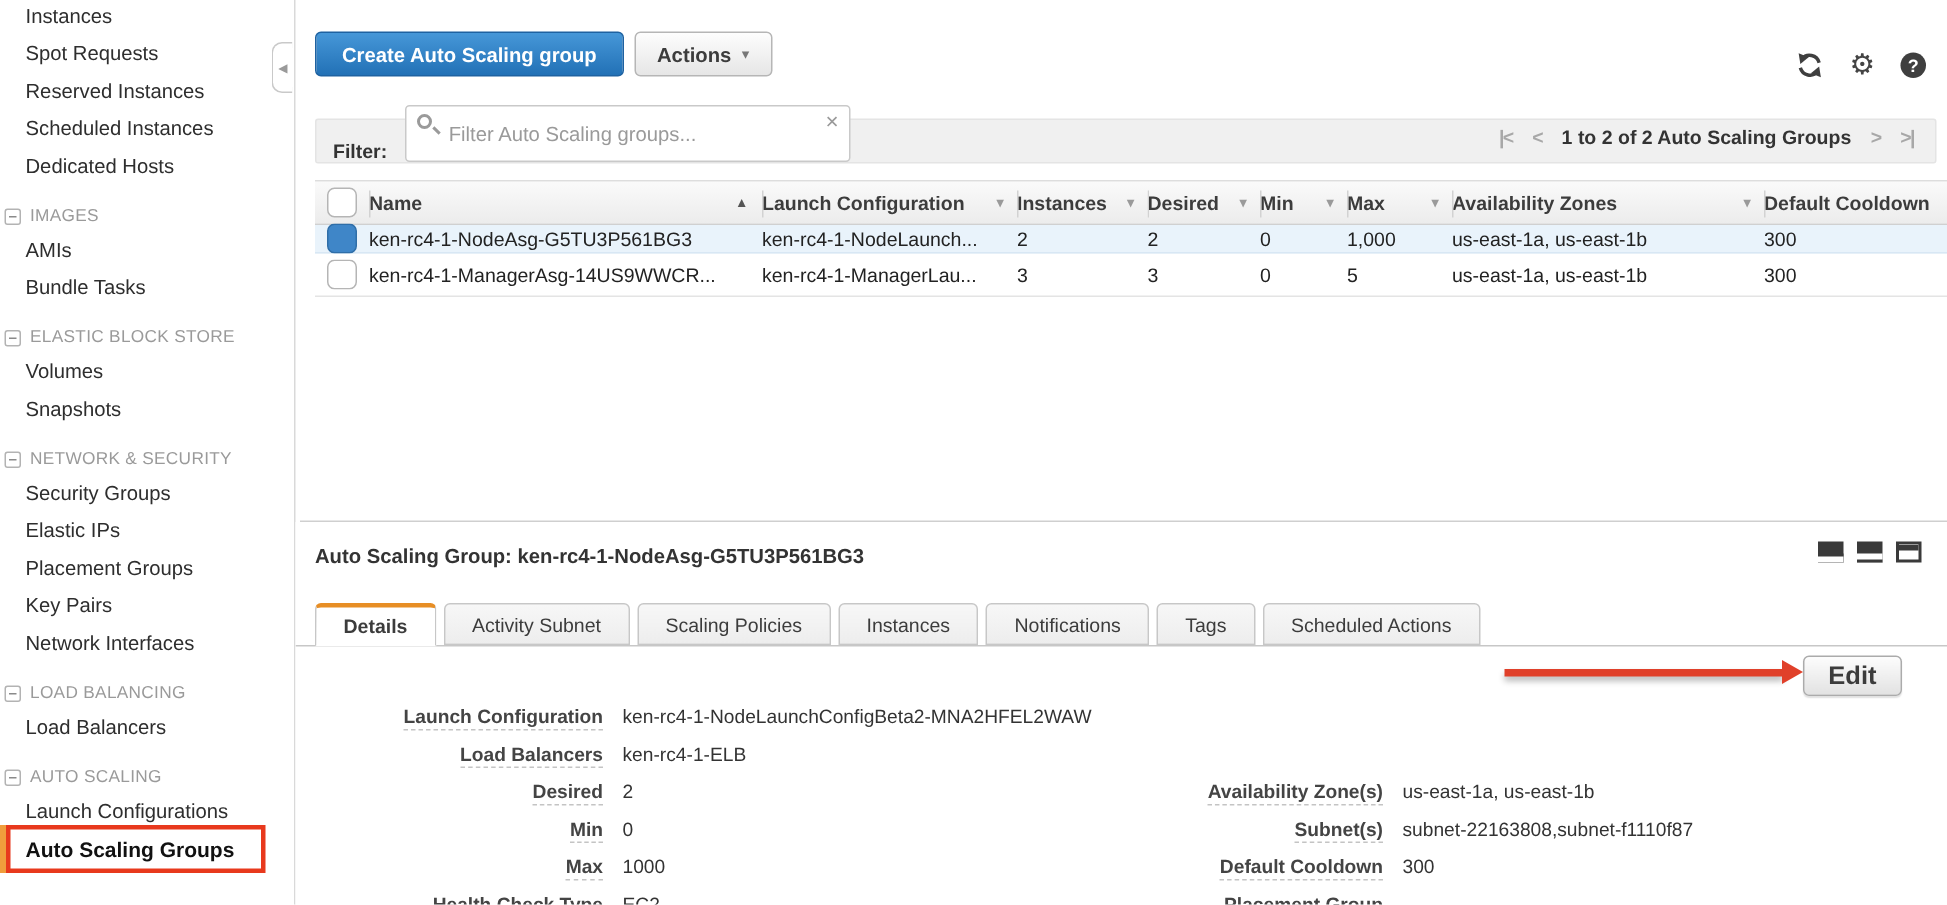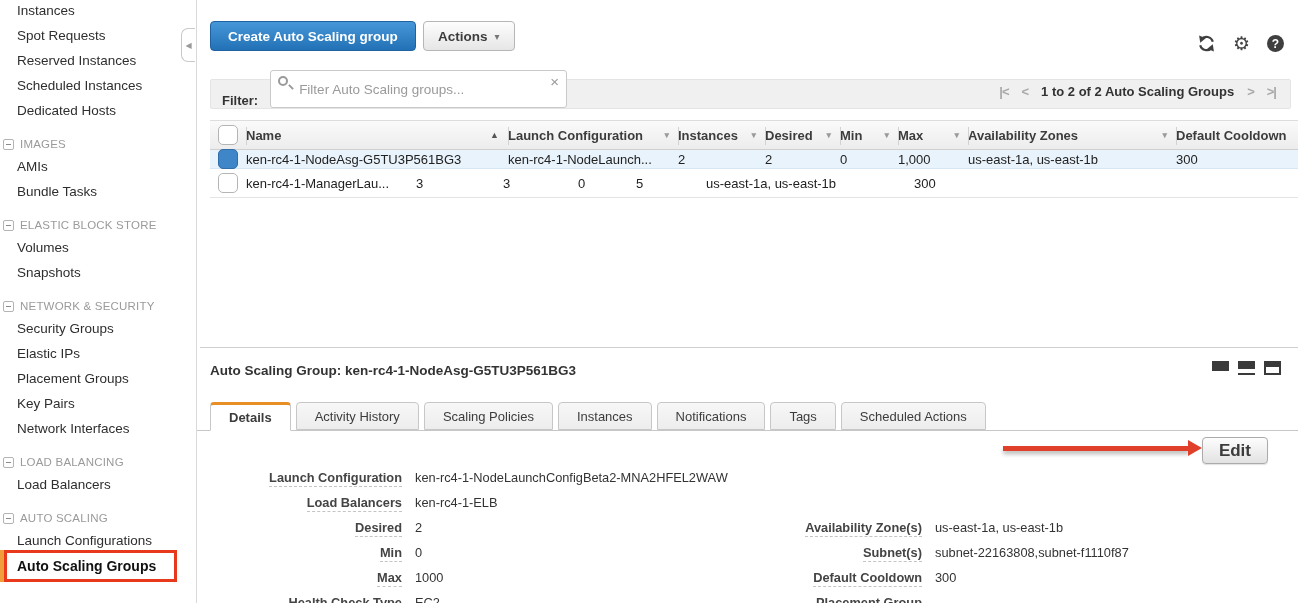--- a/index.html
+++ b/index.html
@@ -295,20 +295,21 @@
       <div class="gc gc-min">0</div>
       <div class="gc gc-max">1,000</div>
       <div class="gc gc-az">us-east-1a, us-east-1b</div>
       <div class="gc gc-cool">300</div>
     </div>
 
     <div class="g-row data-row" style="height:29px;">
       <div class="gc gc-cb">
           <span class="cb"></span>
         </div>
+      <div class="gc gc-name">ken-rc4-1-ManagerAsg-14US9WWCR...</div>
       <div class="gc gc-lc">ken-rc4-1-ManagerLau...</div>
       <div class="gc gc-inst">3</div>
       <div class="gc gc-des">3</div>
       <div class="gc gc-min">0</div>
       <div class="gc gc-max">5</div>
       <div class="gc gc-az">us-east-1a, us-east-1b</div>
       <div class="gc gc-cool">300</div>
     </div>
   </div>
 
@@ -323,21 +324,21 @@
     <div class="d-title">Auto Scaling Group: ken-rc4-1-NodeAsg-G5TU3P561BG3</div>
 
     <div class="layout-icons">
       <span class="lay-ic l1"></span>
       <span class="lay-ic l2"></span>
       <span class="lay-ic l3"></span>
     </div>
 
     <div class="tabs">
       <div class="tab active">Details</div>
-      <div class="tab">Activity History</div>
+      <div class="tab">Activity Subnet</div>
       <div class="tab">Scaling Policies</div>
       <div class="tab">Instances</div>
       <div class="tab">Notifications</div>
       <div class="tab">Tags</div>
       <div class="tab">Scheduled Actions</div>
     </div>
     <div class="tab-line"></div>
 
     <button class="btn-edit">Edit</button>
     <div class="red-arrow"></div>

